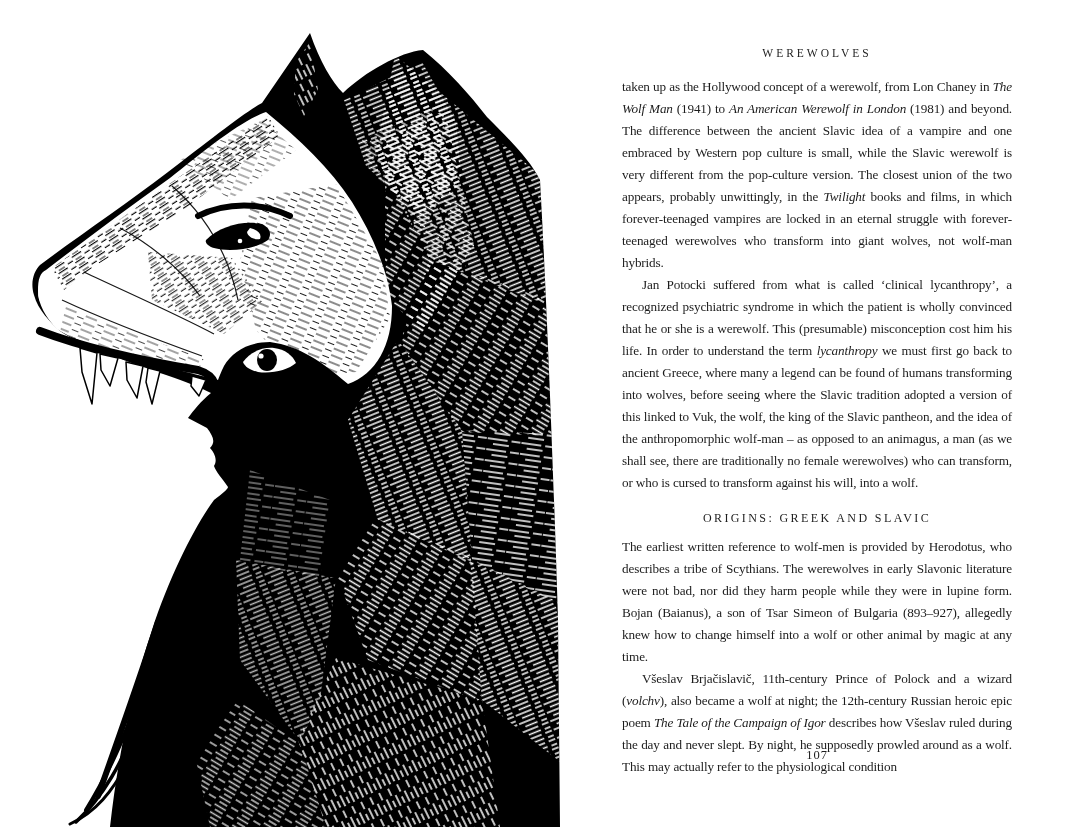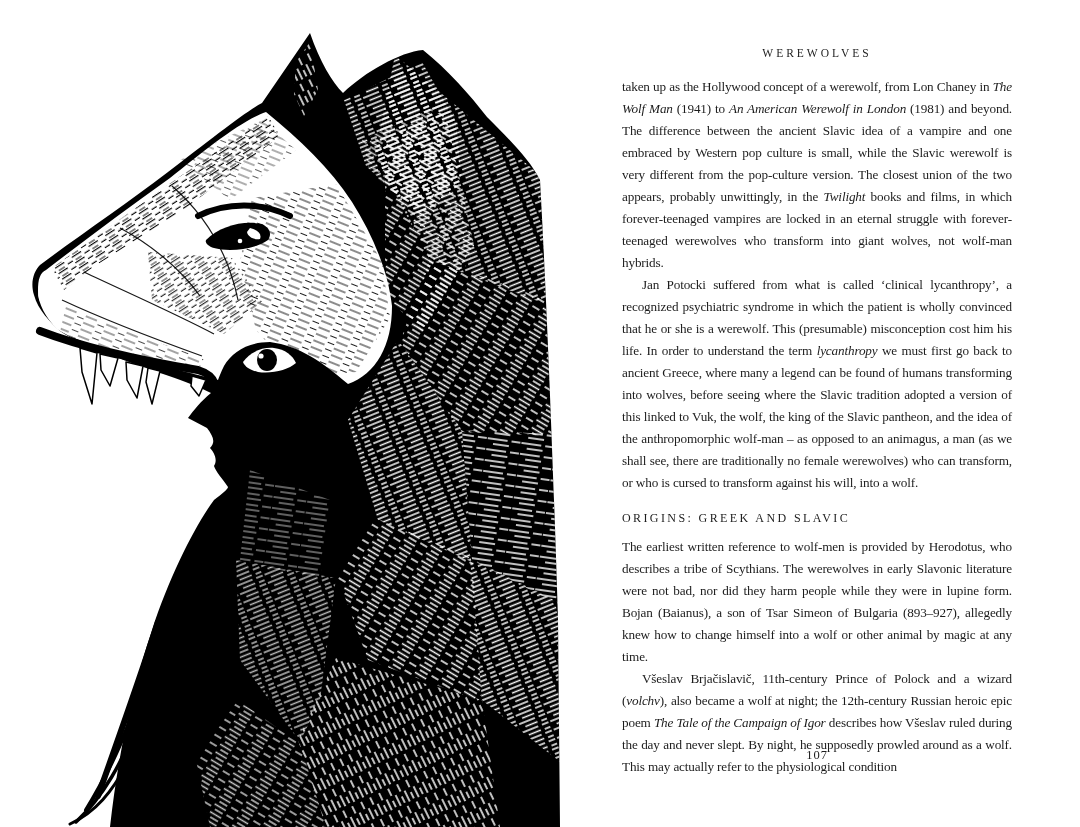--- a/index.html
+++ b/index.html
@@ -6,21 +6,21 @@
   .spread{position:relative;width:1080px;height:827px;background:#ffffff;overflow:hidden;
           font-family:"Liberation Serif","DejaVu Serif",serif;color:#1c1c1c;}
   .left-page{position:absolute;left:0;top:0;width:560px;height:827px;}
   .left-page svg{display:block;width:560px;height:827px;}
   .text-col{position:absolute;left:622px;top:0;width:390px;}
   .running-head{margin-top:47px;text-align:center;font-size:11.5px;letter-spacing:3px;color:#1d1d1d;}
   .body-text{margin-top:17px;font-size:13.2px;line-height:22px;text-align:justify;
              letter-spacing:-0.15px;}
   .body-text p{margin:0;}
   .body-text p.indent{text-indent:20px;}
-  .section-heading{margin:13px 0 7px 0;text-align:left;font-size:12px;letter-spacing:2.4px;
+  .section-heading{margin:13px 0 7px 0;text-align:center;font-size:12px;letter-spacing:2.4px;
                    font-weight:normal;color:#1d1d1d;}
   .folio{position:absolute;left:622px;top:748px;width:390px;text-align:center;
          font-size:12.5px;letter-spacing:1px;color:#1d1d1d;font-family:Liberation Serif, serif;}
   i{font-style:italic;}
 </style>
 </head>
 <body>
 
 <div class="spread">
 

